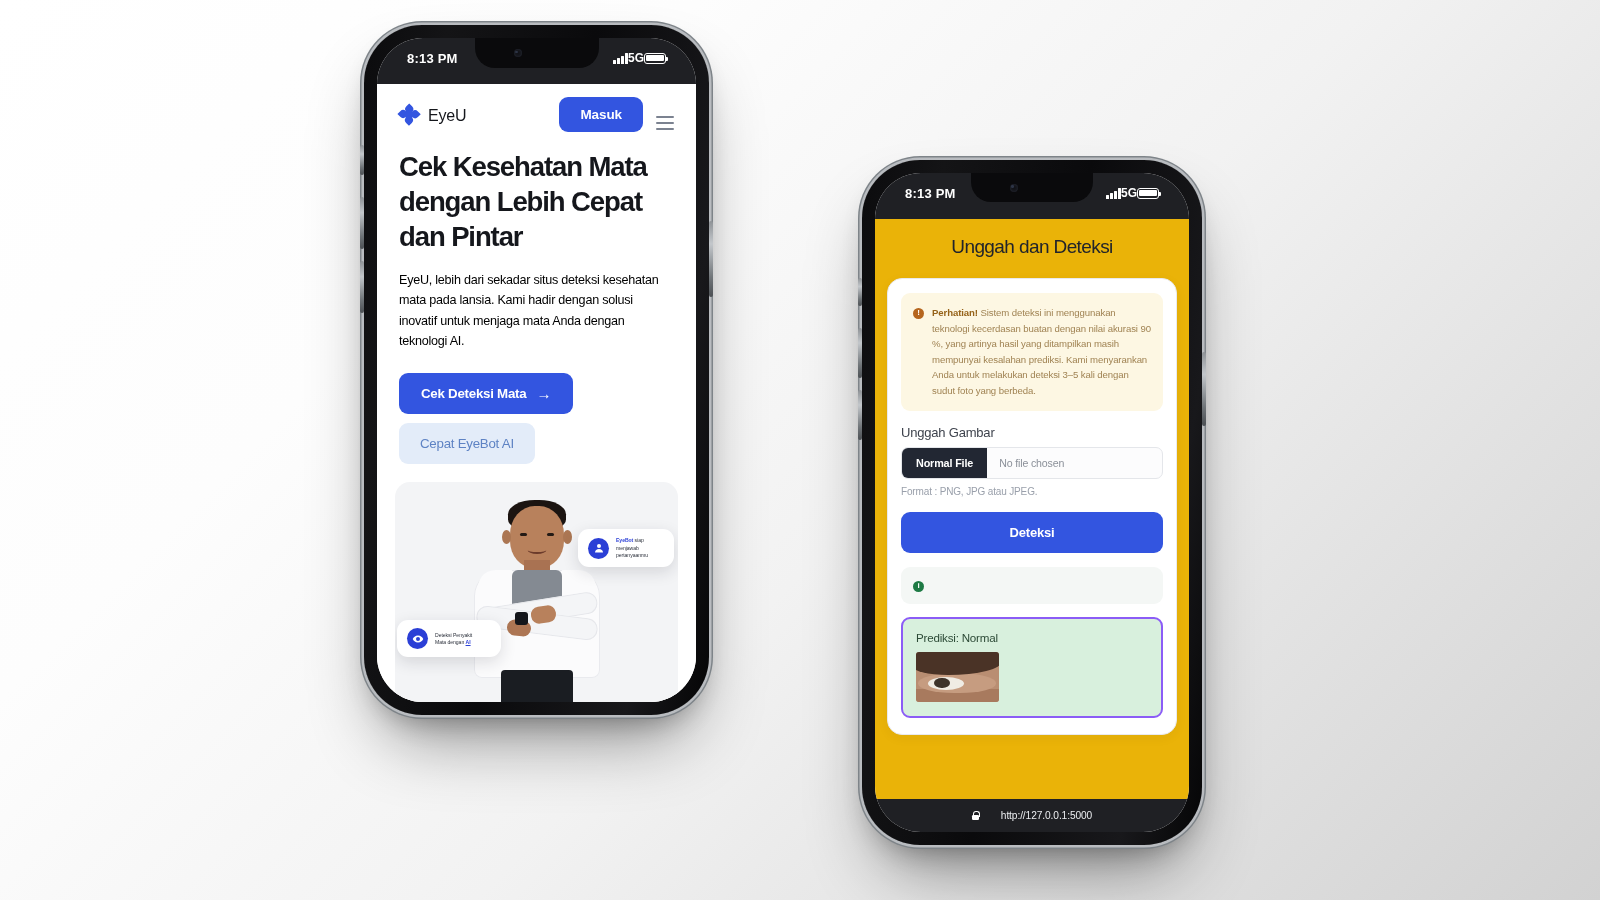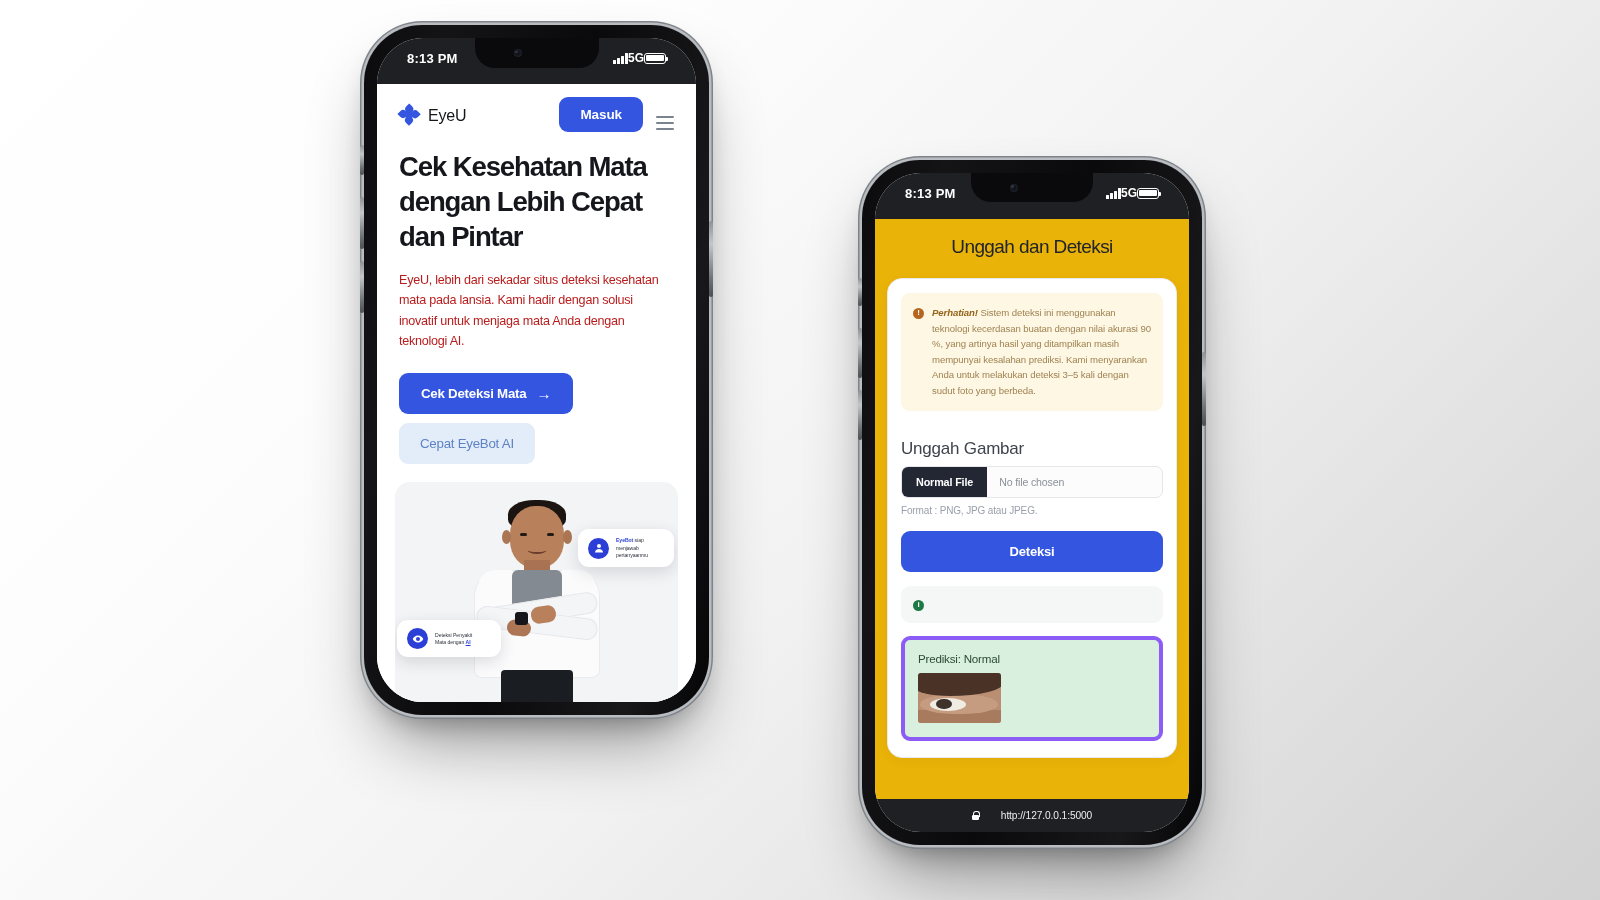--- a/index.html
+++ b/index.html
@@ -81,21 +81,21 @@
     border-radius:9px; font-family:inherit; cursor:pointer; letter-spacing:-.1px;
   }
   .hamburger { display:flex; flex-direction:column; gap:3.6px; cursor:pointer; padding:2px 0; }
   .hamburger i { display:block; width:18px; height:2.2px; background:#7b8290; border-radius:2px; }
 
   .hero { padding:6px 22px 0 22px; }
   .hero h1 {
     font-size:27.5px; line-height:1.27; color:#15171c;
     font-weight:bold; letter-spacing:-1.1px; margin-bottom:15px;
   }
-  .hero p { font-size:12.6px; line-height:1.62; color:#b91c1c; letter-spacing:-.25px; max-width:260px; }
+  .hero p { font-size:12.6px; line-height:1.62; color:#000000; letter-spacing:-.25px; max-width:260px; }
 
   .cta-wrap { margin-top:22px; }
   .cta-primary {
     display:inline-flex; align-items:center; gap:10px;
     background:#3355e0; color:#fff; border:none; cursor:pointer;
     font-size:13.3px; font-weight:bold; letter-spacing:-.25px;
     padding:13px 22px; border-radius:9px; font-family:inherit;
   }
   .cta-primary .arrow { font-size:15px; line-height:1; }
   .cta-secondary {
@@ -168,37 +168,37 @@
   .alert-success {
     background:#f4f7f5; border-radius:9px; padding:11px 12px 12px 12px;
     display:flex; gap:8px; align-items:flex-start; margin-top:14px;
   }
   .ai-dot { width:11px; height:11px; border-radius:50%; flex-shrink:0; margin-top:2.5px; display:flex; align-items:center; justify-content:center; }
   .ai-warn { background:#b5651d; }
   .ai-ok { background:#1e7a44; }
   .ai-dot span { color:#fff; font-size:8px; font-weight:bold; line-height:1; }
   .alert-txt { font-size:9.6px; line-height:1.62; letter-spacing:-.1px; }
   .alert-warning .alert-txt { color:#a08353; }
-  .alert-warning .alert-txt b { color:#96631a;font-style:italic; }
+  .alert-warning .alert-txt b { color:#96631a; }
   .alert-success .alert-txt { color:#5c7566; }
   .alert-success .alert-txt b { color:#1e6e40; }
 
-  .upload-label { font-size:17px; color:#3e434d; margin:28px 0 7px 0; letter-spacing:-.2px; }
+  .upload-label { font-size:13px; color:#3e434d; margin:14px 0 7px 0; letter-spacing:-.2px; }
   .filebox { display:flex; border:1px solid #e4e6ea; border-radius:7px; overflow:hidden; background:#fcfcfd; }
   .file-btn { background:#222733; color:#fff; font-size:10.8px; font-weight:bold; padding:9px 14px; letter-spacing:-.15px; cursor:pointer; white-space:nowrap; }
   .file-name { flex:1; font-size:10.6px; color:#8b9099; padding:9px 12px; letter-spacing:-.15px; }
   .format-hint { font-size:10px; color:#9aa0ab; margin-top:7px; letter-spacing:-.15px; }
 
   .btn-detect {
     width:100%; margin-top:15px; background:#3355e0; color:#fff; border:none;
     font-size:13px; font-weight:bold; padding:13px 0; border-radius:9px;
     font-family:inherit; cursor:pointer; letter-spacing:-.2px;
   }
 
-  .pred-card { margin-top:13px; background:#d8f0dd; border:4px solid #8b5cf6; border-radius:9px; padding:12px 13px 14px 13px; }
+  .pred-card { margin-top:13px; background:#d8f0dd; border:2px solid #8b5cf6; border-radius:9px; padding:12px 13px 14px 13px; }
   .pred-title { font-size:11.6px; color:#2c4a36; letter-spacing:-.2px; margin-bottom:8px; }
   .pred-img { width:83px; height:50px; border-radius:3px; overflow:hidden; position:relative; background:#b98e72; }
   .pi-brow { position:absolute; top:0; left:-4px; width:108%; height:46%; background:#4a3326; border-radius:0 0 60% 40%; }
   .pi-lid { position:absolute; top:42%; left:2px; width:94%; height:40%; background:#c69c80; border-radius:50% 50% 46% 46%; }
   .pi-white { position:absolute; top:50%; left:14%; width:44%; height:26%; background:#f0ece4; border-radius:50%; }
   .pi-iris { position:absolute; top:52%; left:22%; width:19%; height:21%; background:#3d332a; border-radius:50%; }
   .pi-low { position:absolute; bottom:0; left:0; width:100%; height:26%; background:#a87a5e; }
 
   .urlbar {
     background:#1f2024; height:33px; display:flex; align-items:center;

